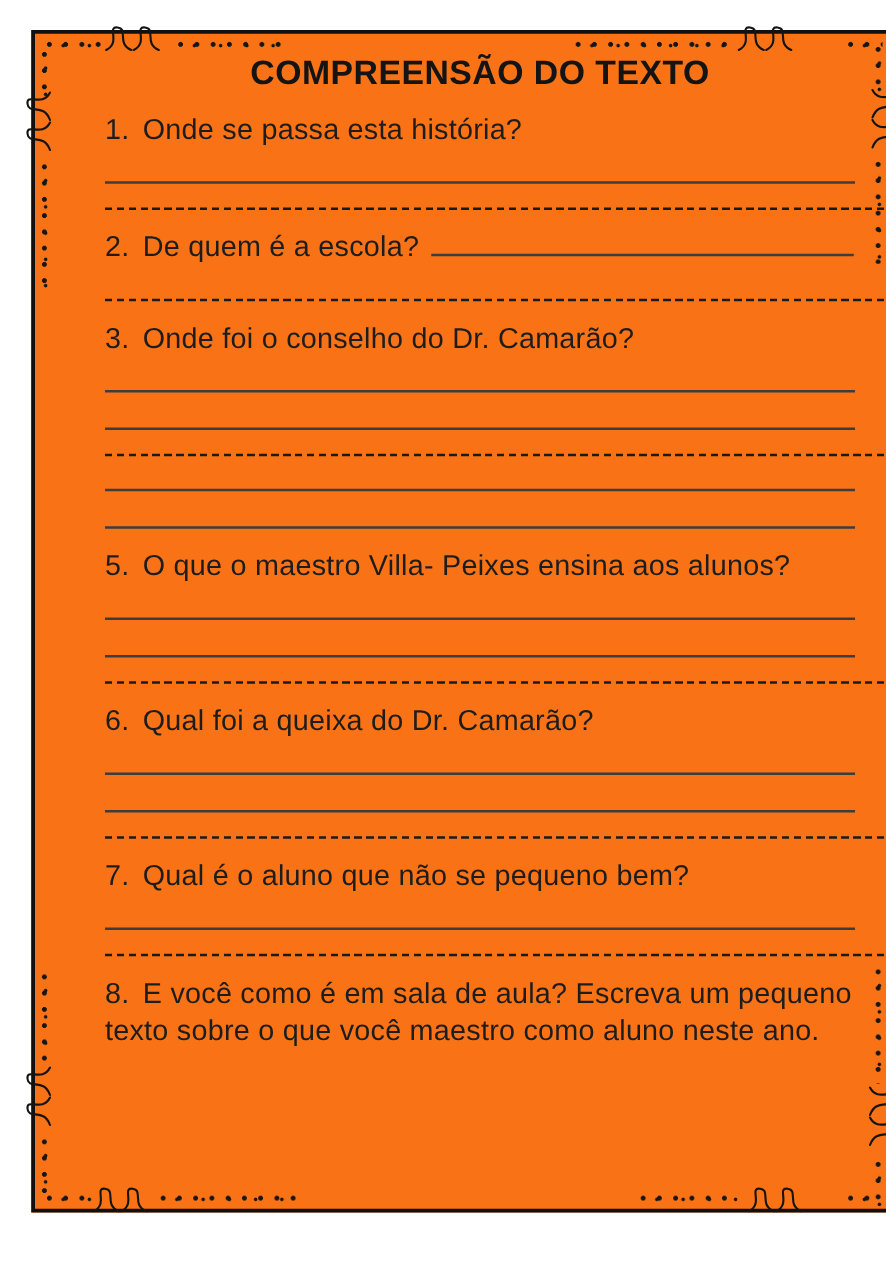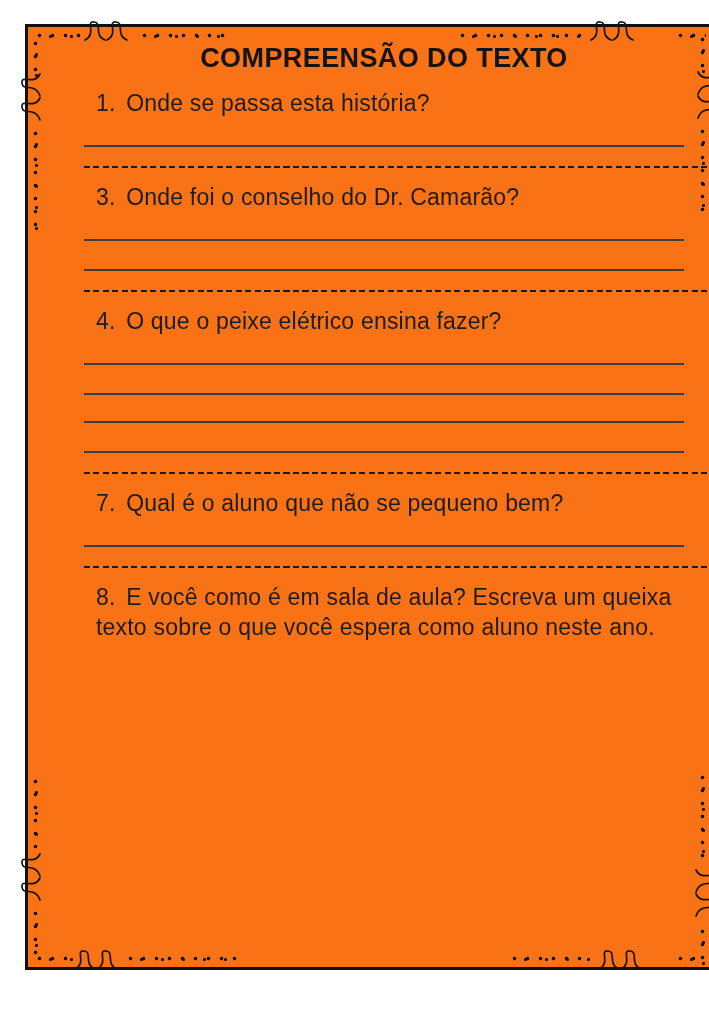--- a/index.html
+++ b/index.html
@@ -15,21 +15,21 @@
     background:#f97316;
     padding-left:36px;
   }
   .content { position:relative; padding:0 26px 0 20px; }
   h1.title {
     margin:15px 0 0 0; text-align:center;
     font-size:27px; font-weight:bold; letter-spacing:0.4px; color:#141414;
     line-height:1.2;
   }
   .q { margin-top:15px; }
-  .q-text { margin:12px; font-size:23px; line-height:1.3; color:#1d1d1d; letter-spacing:0.2px; }
+  .q-text { margin:0; font-size:23px; line-height:1.3; color:#1d1d1d; letter-spacing:0.2px; }
   .q-num { margin-right:4px; }
   .inline-line {
     display:inline-block; width:338px; max-width:100%;
     border-bottom:2px solid #3d3d3d; height:0.85em;
     margin-left:10px; vertical-align:baseline;
   }
   .ln { height:2px; border:0; }
   .ln.solid { width:600px; background:#3d3d3d; margin-top:28px; }
   .ln.dashed {
     width:628px; margin-top:19px;
@@ -126,45 +126,55 @@
 
   <div class="content">
     <h1 class="title">COMPREENSÃO DO TEXTO</h1>
     <div id="questions">
   <div class="q">
     <p class="q-text"><span class="q-num">1.</span><span class="q-body"> Onde se passa esta história?</span></p>
   <div class="ln solid first"></div>
           <div class="ln dashed"></div>
         </div>
 
+  <div class="q">
+    <p class="q-text"><span class="q-num">2.</span><span class="q-body"> De quem é a escola?</span><span class="inline-line"></span></p>
+  <div class="ln dashed first"></div>
+        </div>
 
   <div class="q">
     <p class="q-text"><span class="q-num">3.</span><span class="q-body"> Onde foi o conselho do Dr. Camarão?</span></p>
   <div class="ln solid first"></div>
           <div class="ln solid"></div>
           <div class="ln dashed"></div>
         </div>
 
   <div class="q">
-    <p class="q-text"><span class="q-num">4.</span><span class="q-body"> O que o peixe elétrico ensina fazer?</span></p>
   <div class="ln solid first"></div>
           <div class="ln solid"></div>
         </div>
 
+  <div class="q">
+    <p class="q-text"><span class="q-num">5.</span><span class="q-body"> O que o maestro Villa- Peixes ensina aos alunos?</span></p>
+  <div class="ln solid first"></div>
+          <div class="ln solid"></div>
+          <div class="ln dashed"></div>
+        </div>
 
   <div class="q">
+    <p class="q-text"><span class="q-num">6.</span><span class="q-body"> Qual foi a queixa do Dr. Camarão?</span></p>
   <div class="ln solid first"></div>
           <div class="ln solid"></div>
           <div class="ln dashed"></div>
         </div>
 
   <div class="q">
     <p class="q-text"><span class="q-num">7.</span><span class="q-body"> Qual é o aluno que não se pequeno bem?</span></p>
   <div class="ln solid first"></div>
           <div class="ln dashed"></div>
         </div>
 
   <div class="q">
-    <p class="q-text"><span class="q-num">8.</span><span class="q-body"> E você como é em sala de aula? Escreva um queixa texto sobre o que você espera como aluno neste ano.</span></p>
+    <p class="q-text"><span class="q-num">8.</span><span class="q-body"> E você como é em sala de aula? Escreva um pequeno texto sobre o que você maestro como aluno neste ano.</span></p>
   </div>
 </div>
   </div>
 </div>
 
 </body></html>

